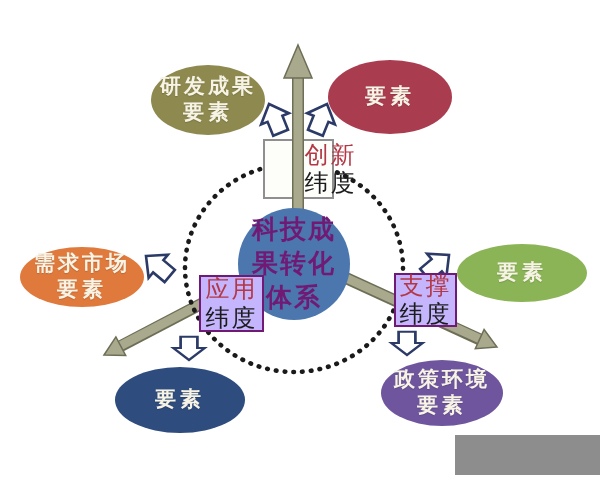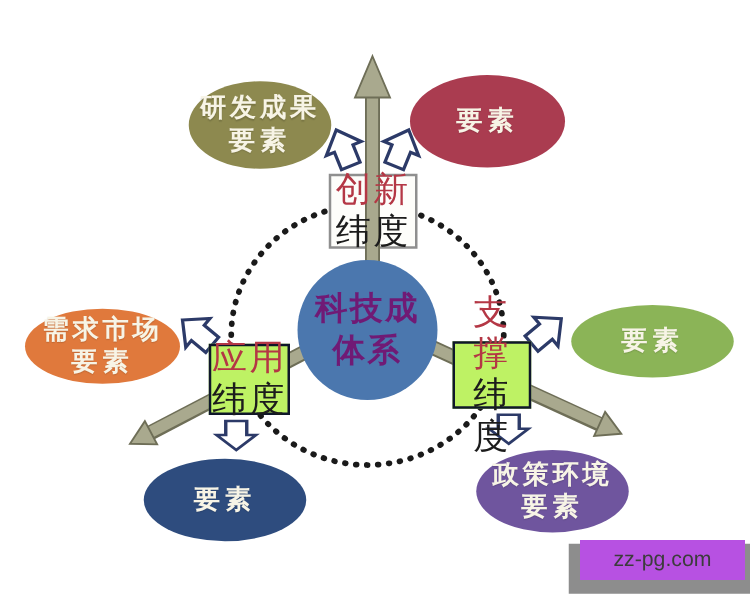--- a/index.html
+++ b/index.html
@@ -8,23 +8,23 @@
     overflow:hidden;font-family:"Liberation Serif","DejaVu Serif",serif;
   }
   .canvas svg{position:absolute;left:0;top:0;z-index:1;}
   .overlay{position:absolute;z-index:2;display:flex;flex-direction:column;
     align-items:center;justify-content:center;text-align:center;}
   
   .factor-label{color:#f7f4e6;font-weight:bold;font-size:21px;line-height:1.22;
     letter-spacing:3px;text-shadow:0 1px 1px rgba(0,0,0,0.15);justify-content:center;}
   .factor-label .l2{letter-spacing:4px;}
   
-  .dim-box{background:#bef264;border:2px solid #0f172a;box-sizing:border-box;}
+  .dim-box{background:#c4b5fd;border:2px solid #701a75;box-sizing:border-box;}
   .dim-box.transparent{background:transparent;border:none;}
-  .dim-text{font-size:28px;line-height:1.18;letter-spacing:2px;color:#1c1c1c;}
+  .dim-text{font-size:24px;line-height:1.18;letter-spacing:2px;color:#1c1c1c;margin-left:32px;}
   .dim-text .dim-name{color:#b43745;}
   .dim-inner{display:flex;flex-direction:column;align-items:center;justify-content:center;
     width:100%;height:100%;}
   
   .center-label{color:#701a75;font-weight:bold;font-size:26px;line-height:1.3;
     letter-spacing:2px;}
   
   .wm-shadow{position:absolute;z-index:3;background:#8d8d8d;}
   .wm-box{position:absolute;z-index:4;background:#b751e2;display:flex;
     align-items:center;justify-content:center;
@@ -122,21 +122,19 @@
 
   <div class="overlay dim-box dim-text" style="left:362px;top:273px;width:63px;height:54px;">
     <div class="dim-inner">
       <span class="dim-name">支撑</span>
       <span class="dim-suffix">纬度</span>
     </div>
   </div>
 
   <div class="overlay center-label" style="left:238px;top:208px;width:112px;height:112px;">
     <span>科技成</span>
+    <span>果转化</span>
     <span>体系</span>
   </div>
 
   <div class="wm-shadow" style="left:455px;top:435px;width:145px;height:40px;"></div>
-  <div class="wm-box" style="left:464px;top:432px;width:132px;height:32px;">
-    <span>zz-pg.com</span>
-  </div>
 
 </div>
 
 </body></html>

